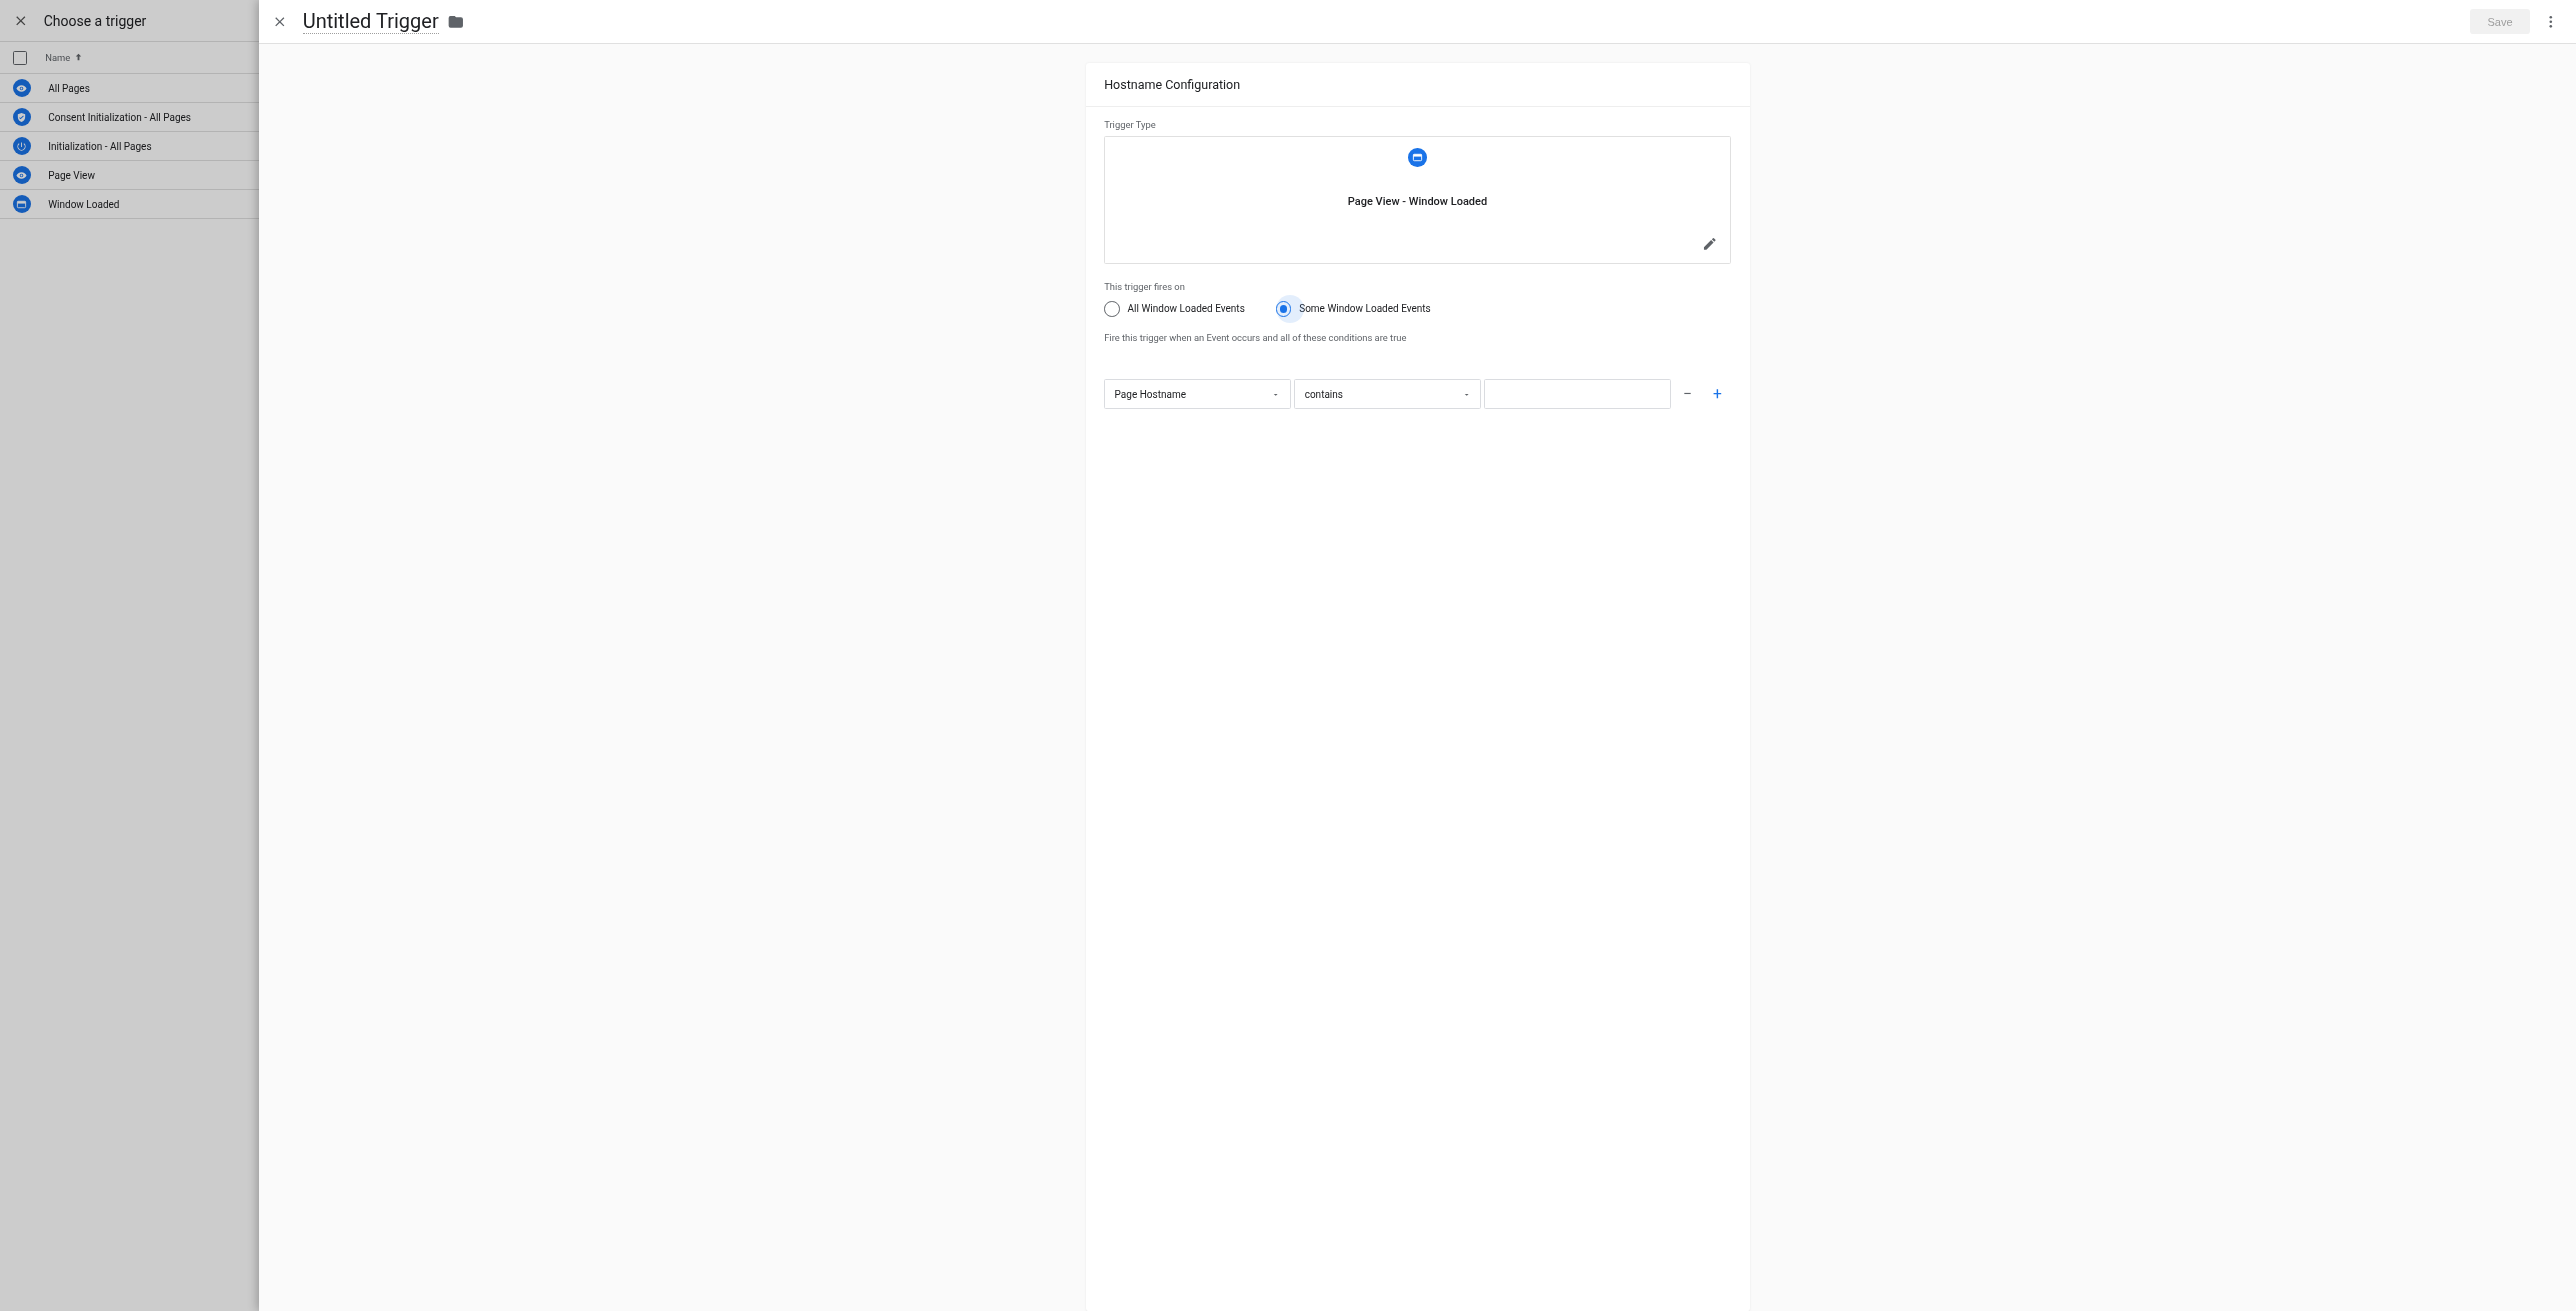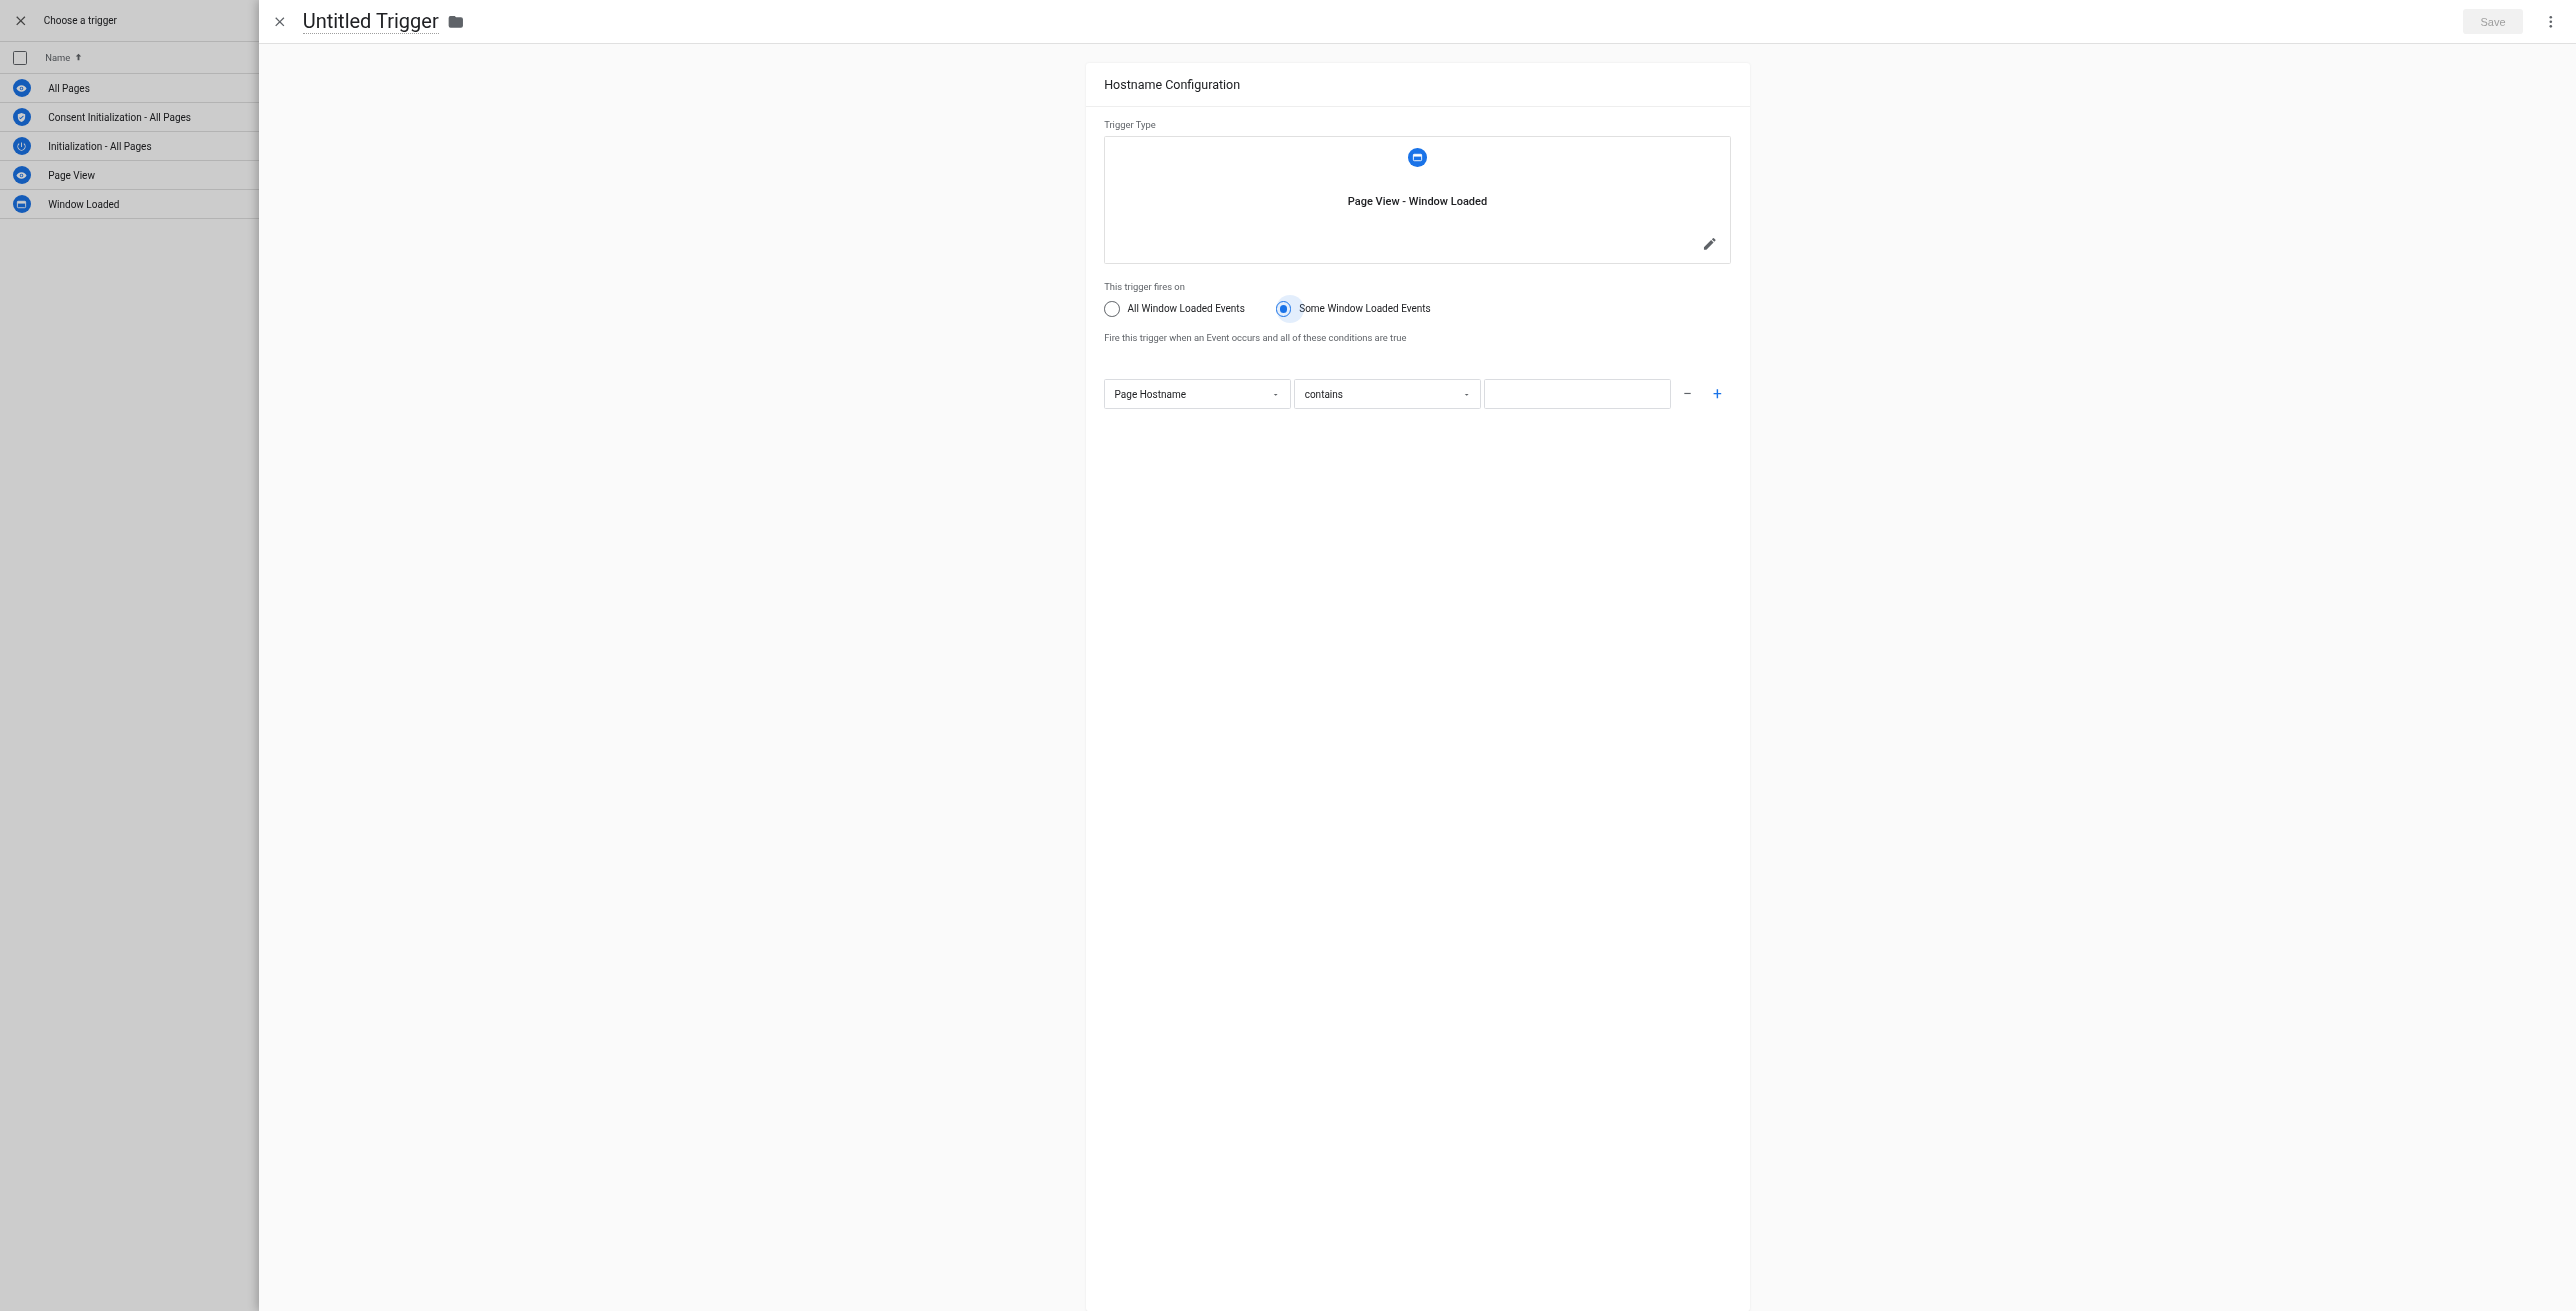--- a/index.html
+++ b/index.html
@@ -14,21 +14,21 @@
   }
   .bg-header {
     height: 41px;
     display: flex;
     align-items: center;
     padding: 0 12.5px;
     gap: 15.6px;
   }
   .bg-header .close-icon { color: #555; }
   .bg-title {
-    font-size: 10px;
+    font-size: 14px;
     color: #202124;
     font-weight: 400;
   }
   .bg-columns {
     height: 33px;
     display: flex;
     align-items: center;
     border-top: 0.8px solid #e0e0e0;
     border-bottom: 0.8px solid #e0e0e0;
     padding: 0 12.5px;
@@ -99,21 +99,21 @@
     font-size: 20px;
     color: #202124;
     border-bottom: 0.8px dotted #9e9e9e;
     padding-bottom: 0.8px;
   }
   .folder-icon { color: #5f6368; cursor: pointer; }
   .header-actions {
     margin-left: auto;
     display: flex;
     align-items: center;
-    gap: 16px;
+    gap: 9px;
   }
   .save-btn {
     font-size: 11px;
     font-weight: 500;
     color: #9e9e9e;
     background: #f1f1f1;
     border: none;
     border-radius: 3.1px;
     padding: 6.2px 17px;
     cursor: default;

